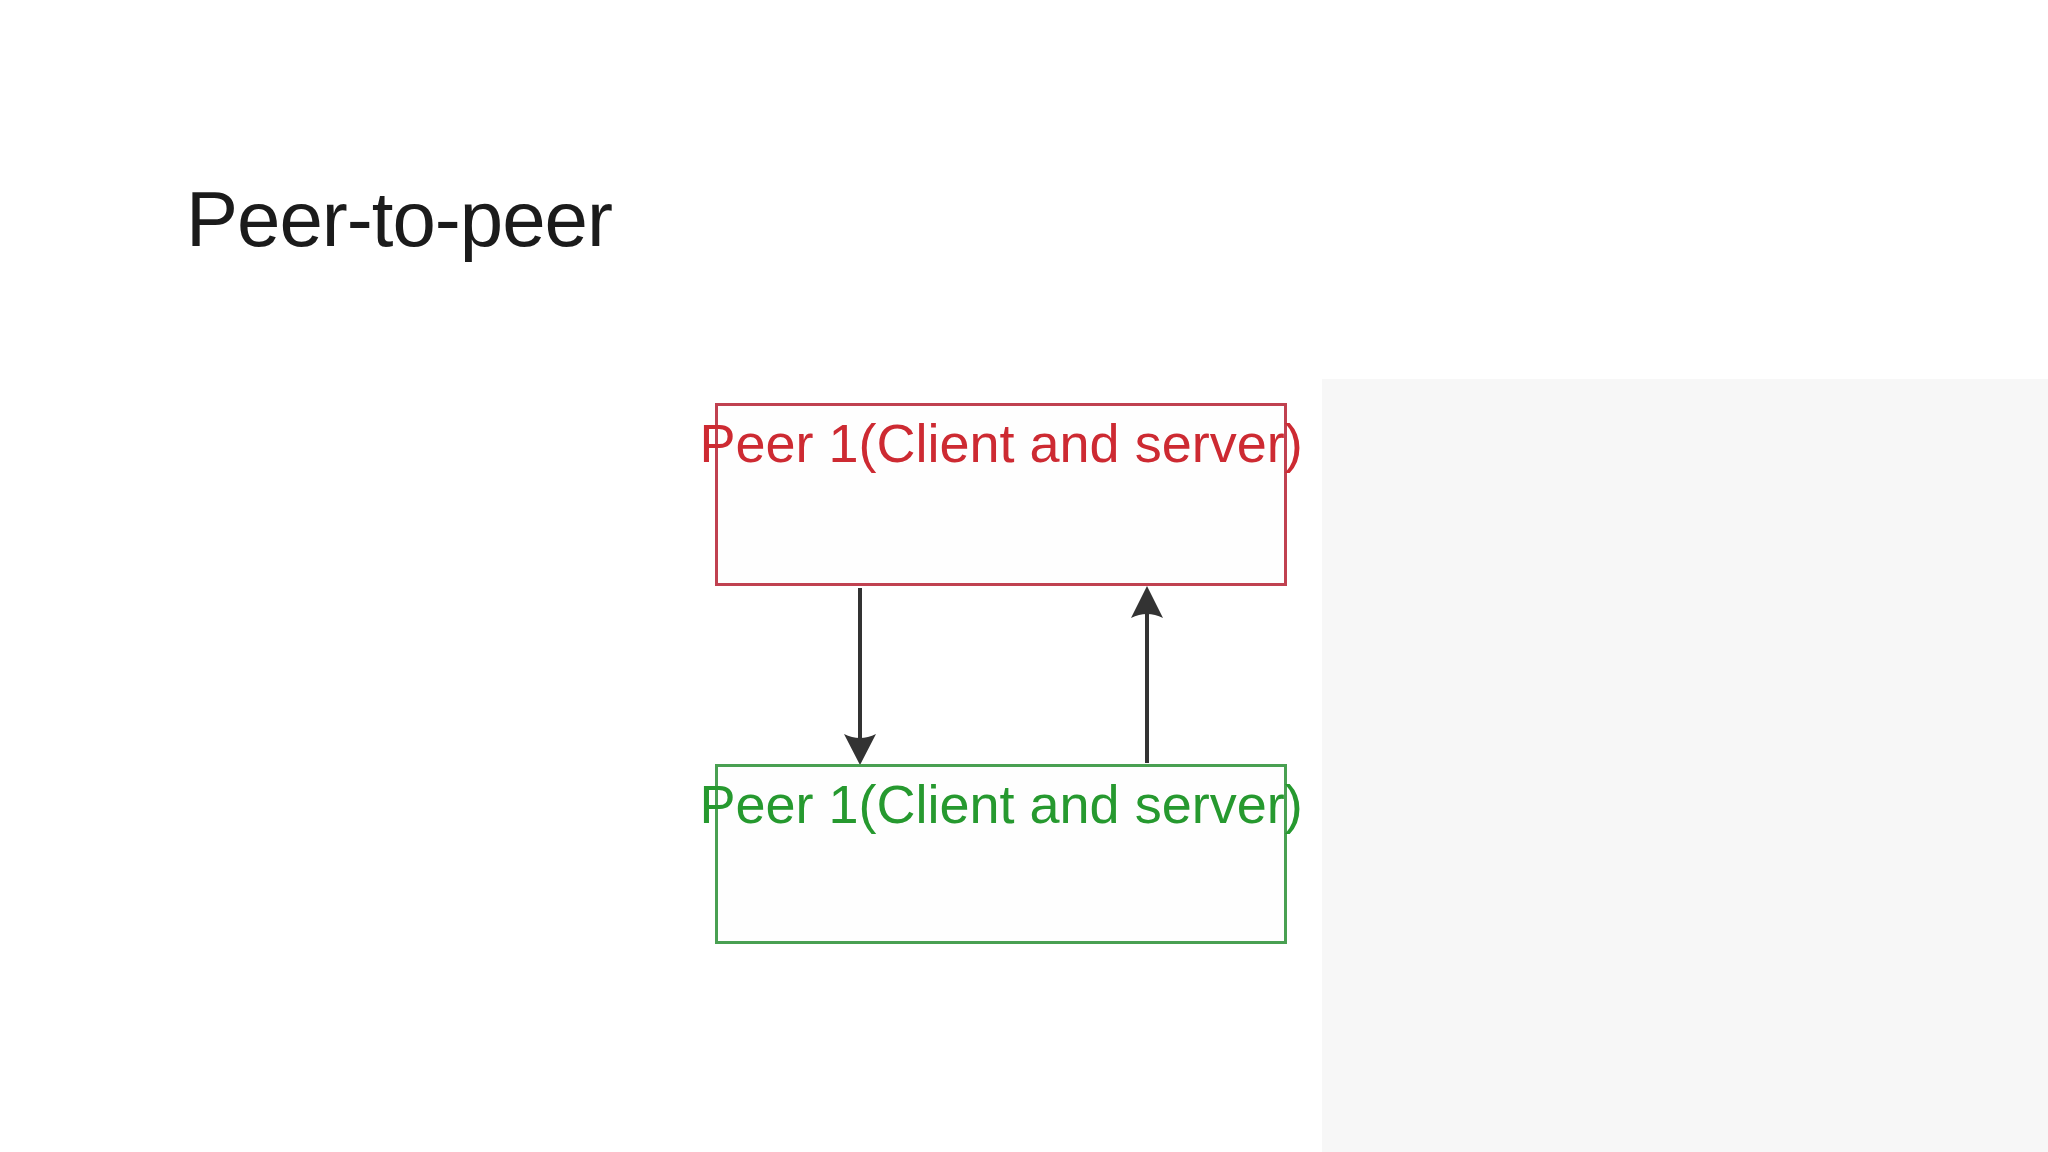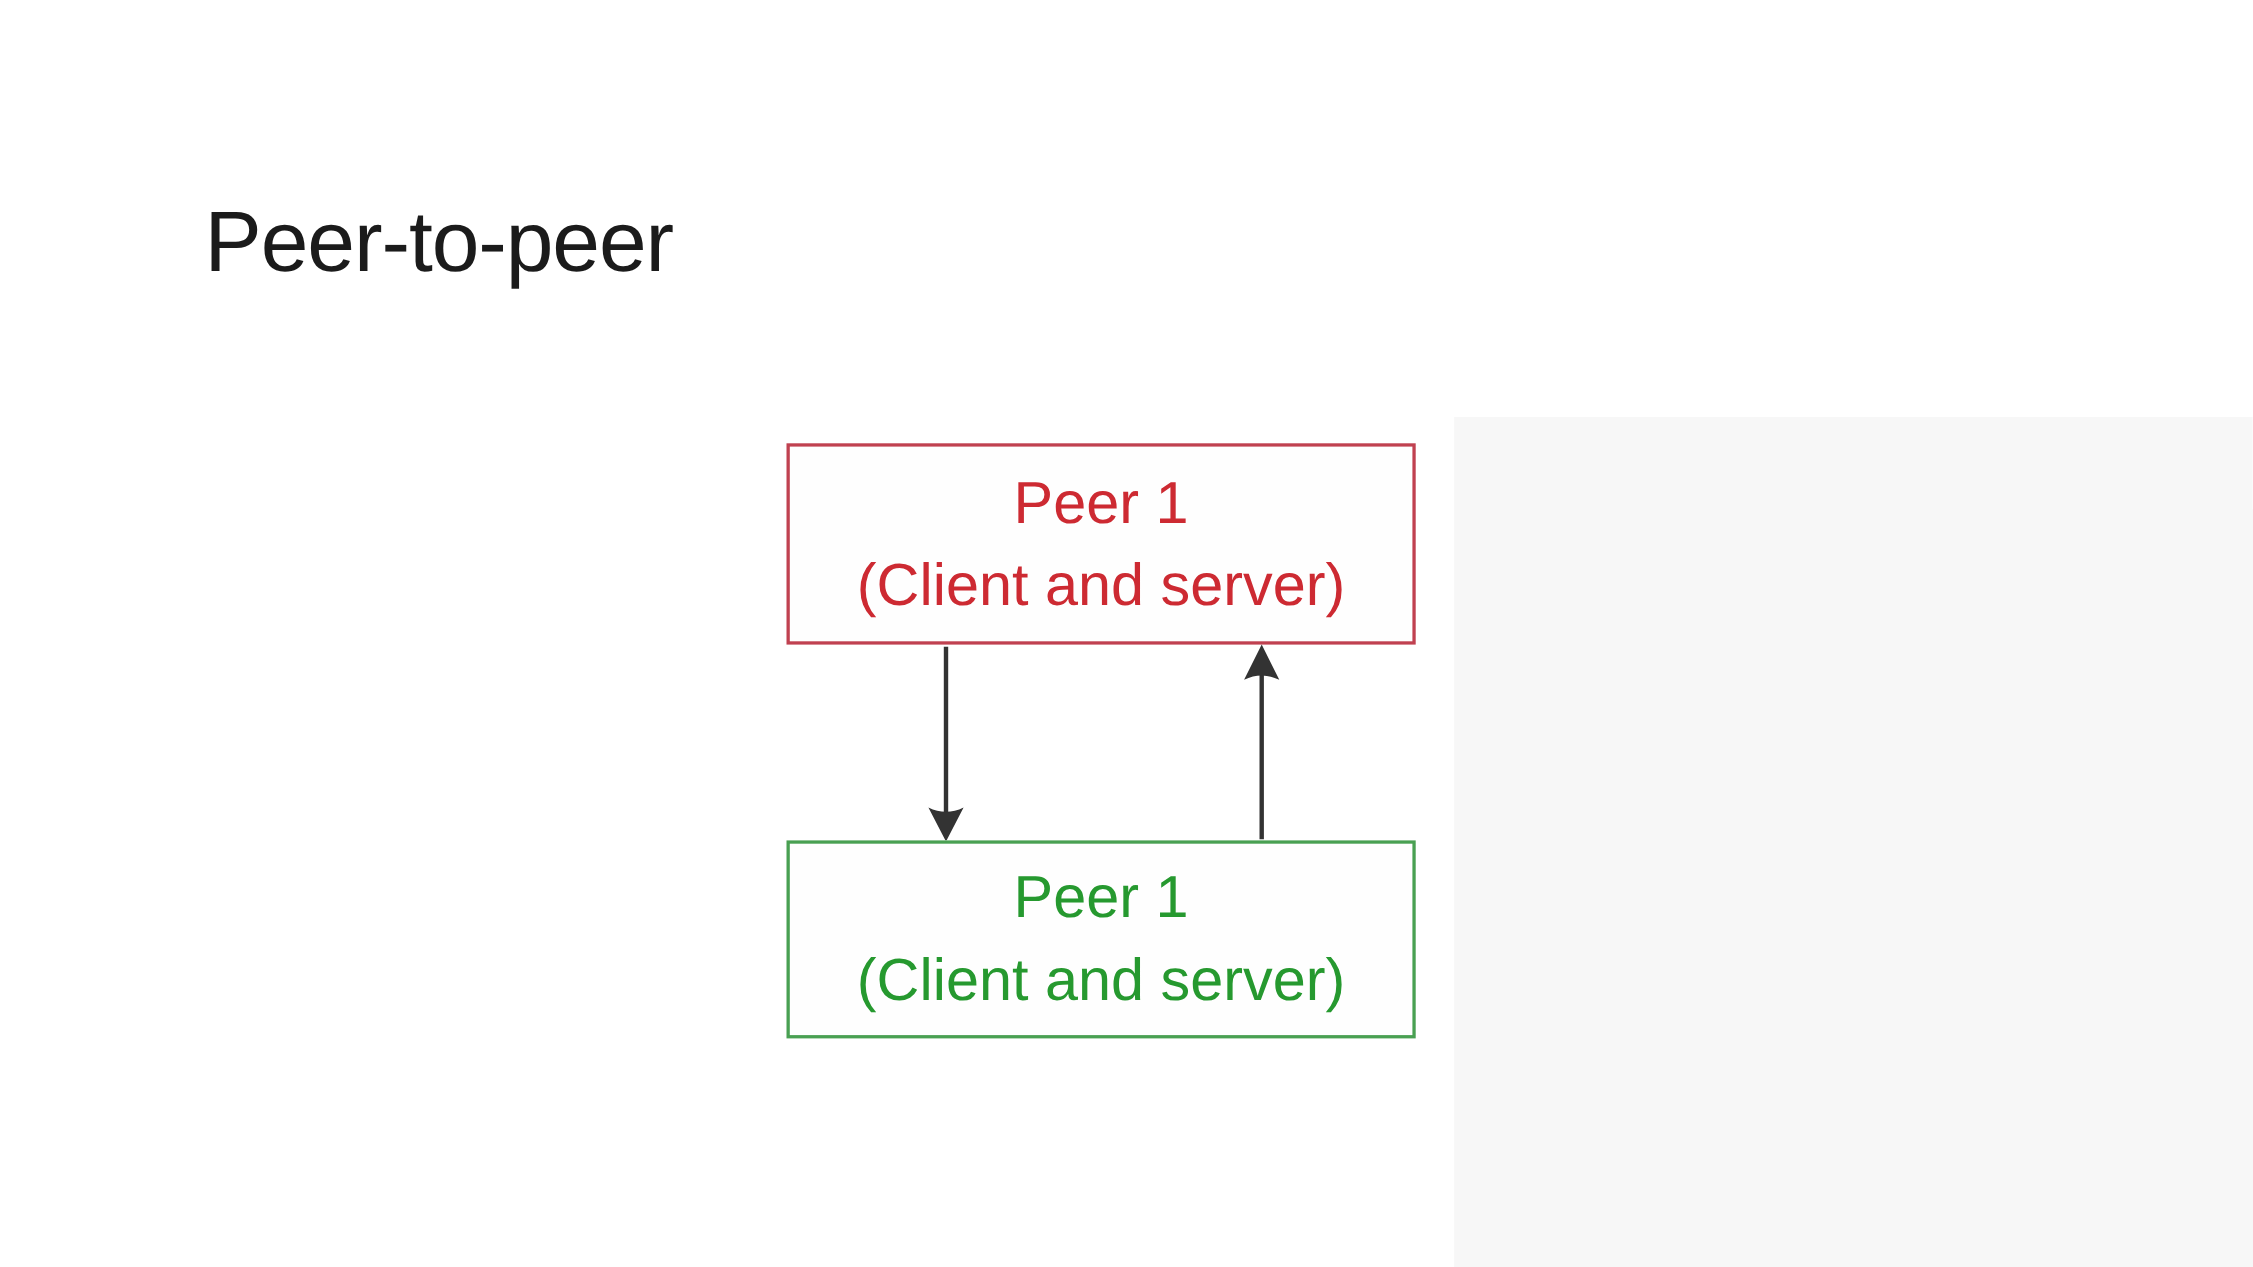--- a/index.html
+++ b/index.html
@@ -38,22 +38,22 @@
     white-space: nowrap;
   }
   .peer-box {
     position: absolute;
     left: 715px;
     width: 572px;
     box-sizing: border-box;
     border: 3px solid #000;
     background: #fefefe;
     display: flex;
-    flex-direction: column;
-    align-items: center;
+    flex-direction: row;
+    align-items: flex-start;
     justify-content: center;
     text-align: center;
     font-size: 54px;
     line-height: 1.38;
     white-space: nowrap;
   }
   .peer-box.top    { top: 403px; height: 183px; }
   .peer-box.bottom { top: 764px; height: 180px; }
   .arrows-layer {
     position: absolute;

